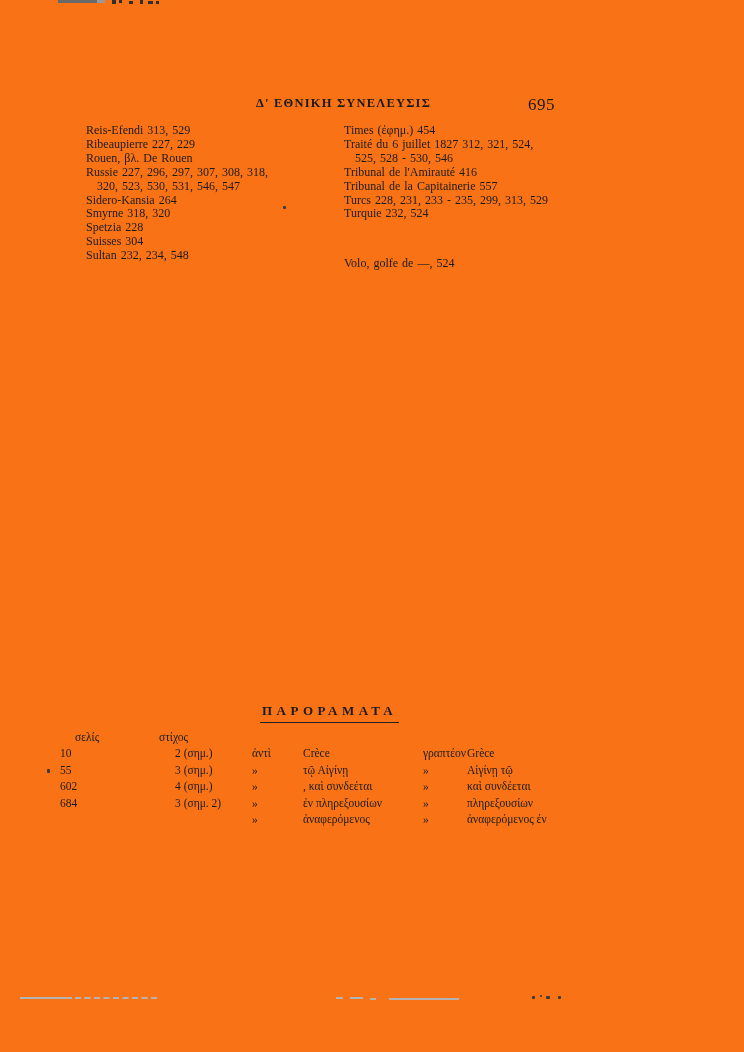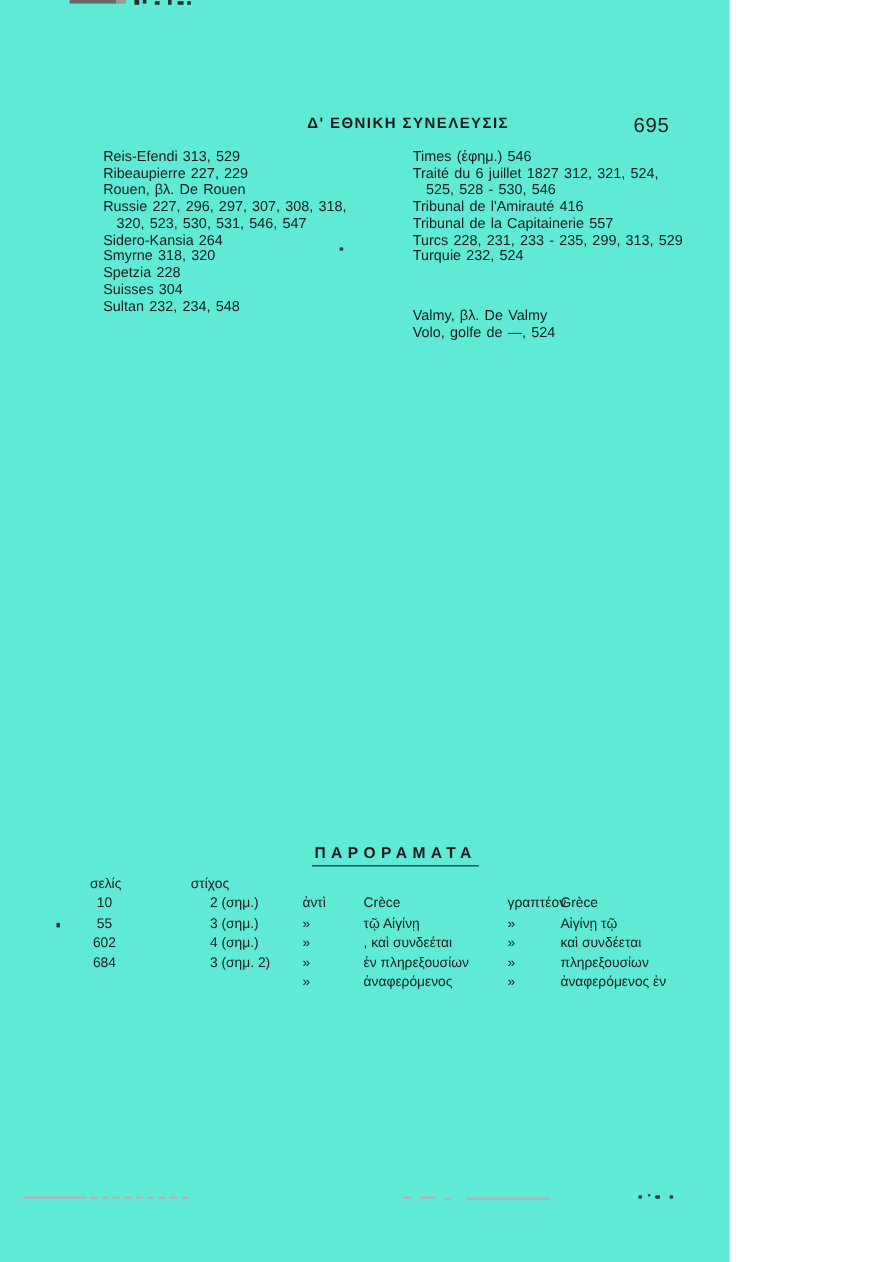--- a/index.html
+++ b/index.html
@@ -1,20 +1,20 @@
 <!DOCTYPE html>
 <html><head>
 <meta charset="utf-8">
 <style>
   html,body{margin:0;padding:0;background:#ffffff;}
   #page{
     position:relative;
-    width:608px;height:1052px;
-    background:#5eead4;
-    font-family:Liberation Sans, sans-serif;
+    width:744px;height:1052px;
+    background:#f97316;
+    font-family:Liberation Serif, serif;
     color:#1b1b1b;
     overflow:hidden;
   }
   
   .running-head{
     position:absolute;left:256px;top:96px;
     font-size:12.5px;font-weight:bold;letter-spacing:1.2px;
     white-space:nowrap;
   }
   .page-number{
@@ -42,21 +42,21 @@
   }
   #errata-table{
     position:absolute;left:60px;top:731px;width:560px;
     font-size:11.5px;
   }
   .errata-head{position:relative;height:16.4px;text-align:right;}
   .errata-row{position:relative;height:16.4px;}
   .ecell{position:absolute;top:0;white-space:nowrap;}
   .h-page{left:15px;}
   .h-line{left:99px;}
-  .c-page{left:12px;width:30px;text-align:center;}
+  .c-page{left:0;width:30px;text-align:left;}
   .c-line{left:115px;}
   .c-anti{left:192px;}
   .c-wrong{left:243px;}
   .c-grapteon{left:363px;text-align:right;}
   .c-right{left:407px;}
   
   .artifact{position:absolute;}
   .a-bar{background:#6a6a6a;}
   .a-bar-light{background:#9a9a9a;}
   .a-mark{background:#2f2f2f;}
@@ -92,30 +92,29 @@
       <div class="entry-group">
         <div class="index-line">Sidero-Kansia 264</div>
         <div class="index-line">Smyrne 318, 320</div>
         <div class="index-line">Spetzia 228</div>
         <div class="index-line">Suisses 304</div>
         <div class="index-line">Sultan 232, 234, 548</div>
       </div>
     </div>
   <div id="right-col" class="index-col">
       <div class="entry-group">
-        <div class="index-line">Times (ἐφημ.) 546</div>
+        <div class="index-line">Times (ἐφημ.) 454</div>
         <div class="index-line">Traité du 6 juillet 1827 312, 321, 524,</div>
         <div class="index-line cont">525, 528 - 530, 546</div>
         <div class="index-line">Tribunal de l'Amirauté 416</div>
         <div class="index-line">Tribunal de la Capitainerie 557</div>
         <div class="index-line">Turcs 228, 231, 233 - 235, 299, 313, 529</div>
         <div class="index-line">Turquie 232, 524</div>
       </div>
       <div class="entry-group">
-        <div class="index-line">Valmy, βλ. De Valmy</div>
         <div class="index-line">Volo, golfe de —, 524</div>
       </div>
     </div>
 
   <div class="artifact a-dot" style="left:283px;top:206px;width:3px;height:3px;"></div>
   <div class="artifact a-dot" style="left:47px;top:769px;width:3px;height:4px;"></div>
 
   <div class="errata-title">ΠΑΡΟΡΑΜΑΤΑ</div>
 
   <div id="errata-table">

